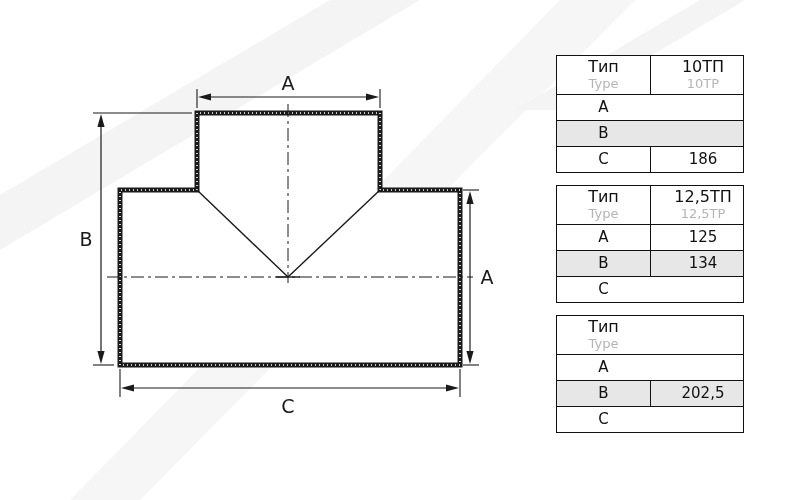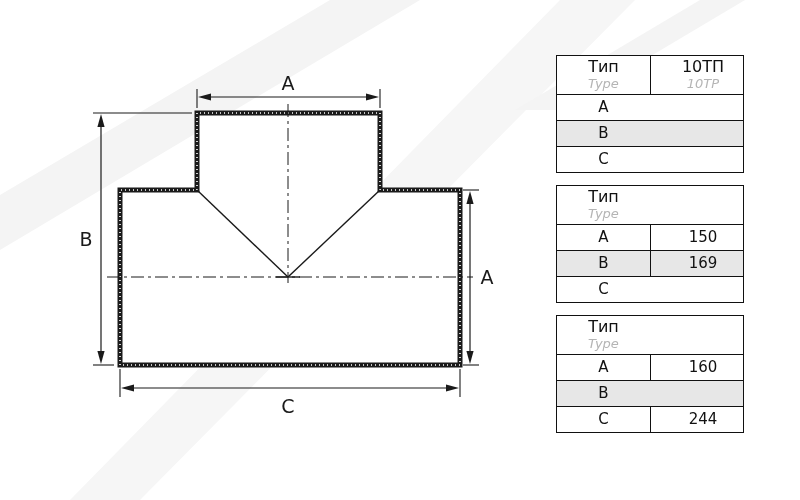--- a/index.html
+++ b/index.html
@@ -22,21 +22,21 @@
   .spec-row + .spec-row{border-top:1px solid #111;}
   .spec-cell{
     display:flex;flex-direction:column;align-items:center;justify-content:center;
     box-sizing:border-box;
   }
   .spec-cell + .spec-cell{border-left:1px solid #111;padding-left:12px;}
   .spec-row.header{height:38px;}
   .spec-row.data{height:25px;}
   .spec-row.alt{background:#e7e7e7;}
   .ru{font-size:16px;color:#111;line-height:1.15;}
-  .en{font-size:13px;color:#b5b5b5;line-height:1.15;font-style:italic;}
+  .en{font-size:13px;color:#b5b5b5;line-height:1.15;}
   .param,.value{font-size:15px;color:#111;line-height:1;}
 </style>
 </head>
 <body>
 
 <div class="stage">
 
   <svg class="drawing-svg" width="800" height="500" viewBox="0 0 800 500">
 
     <g>
@@ -113,56 +113,60 @@
       </div>
     </div>
     <div class="spec-row data">
       <div class="spec-cell param">A</div>
     </div>
     <div class="spec-row data alt">
       <div class="spec-cell param">B</div>
     </div>
     <div class="spec-row data">
       <div class="spec-cell param">C</div>
+      <div class="spec-cell value">186</div>
     </div>
   </div>
 
   <div class="spec-table" style="top:185px;">
     <div class="spec-row header">
       <div class="spec-cell">
         <span class="ru">Тип</span>
         <span class="en">Type</span>
       </div>
+      <div class="spec-cell">
+        <span class="ru">12,5ТП</span>
+        <span class="en">12,5TP</span>
+      </div>
     </div>
     <div class="spec-row data">
       <div class="spec-cell param">A</div>
-      <div class="spec-cell value">150</div>
+      <div class="spec-cell value">125</div>
     </div>
     <div class="spec-row data alt">
       <div class="spec-cell param">B</div>
-      <div class="spec-cell value">169</div>
+      <div class="spec-cell value">134</div>
     </div>
     <div class="spec-row data">
       <div class="spec-cell param">C</div>
     </div>
   </div>
 
   <div class="spec-table" style="top:315px;">
     <div class="spec-row header">
       <div class="spec-cell">
         <span class="ru">Тип</span>
         <span class="en">Type</span>
       </div>
     </div>
     <div class="spec-row data">
       <div class="spec-cell param">A</div>
-      <div class="spec-cell value">160</div>
     </div>
     <div class="spec-row data alt">
       <div class="spec-cell param">B</div>
+      <div class="spec-cell value">202,5</div>
     </div>
     <div class="spec-row data">
       <div class="spec-cell param">C</div>
-      <div class="spec-cell value">244</div>
     </div>
   </div>
 
 </div>
 
 </body></html>

